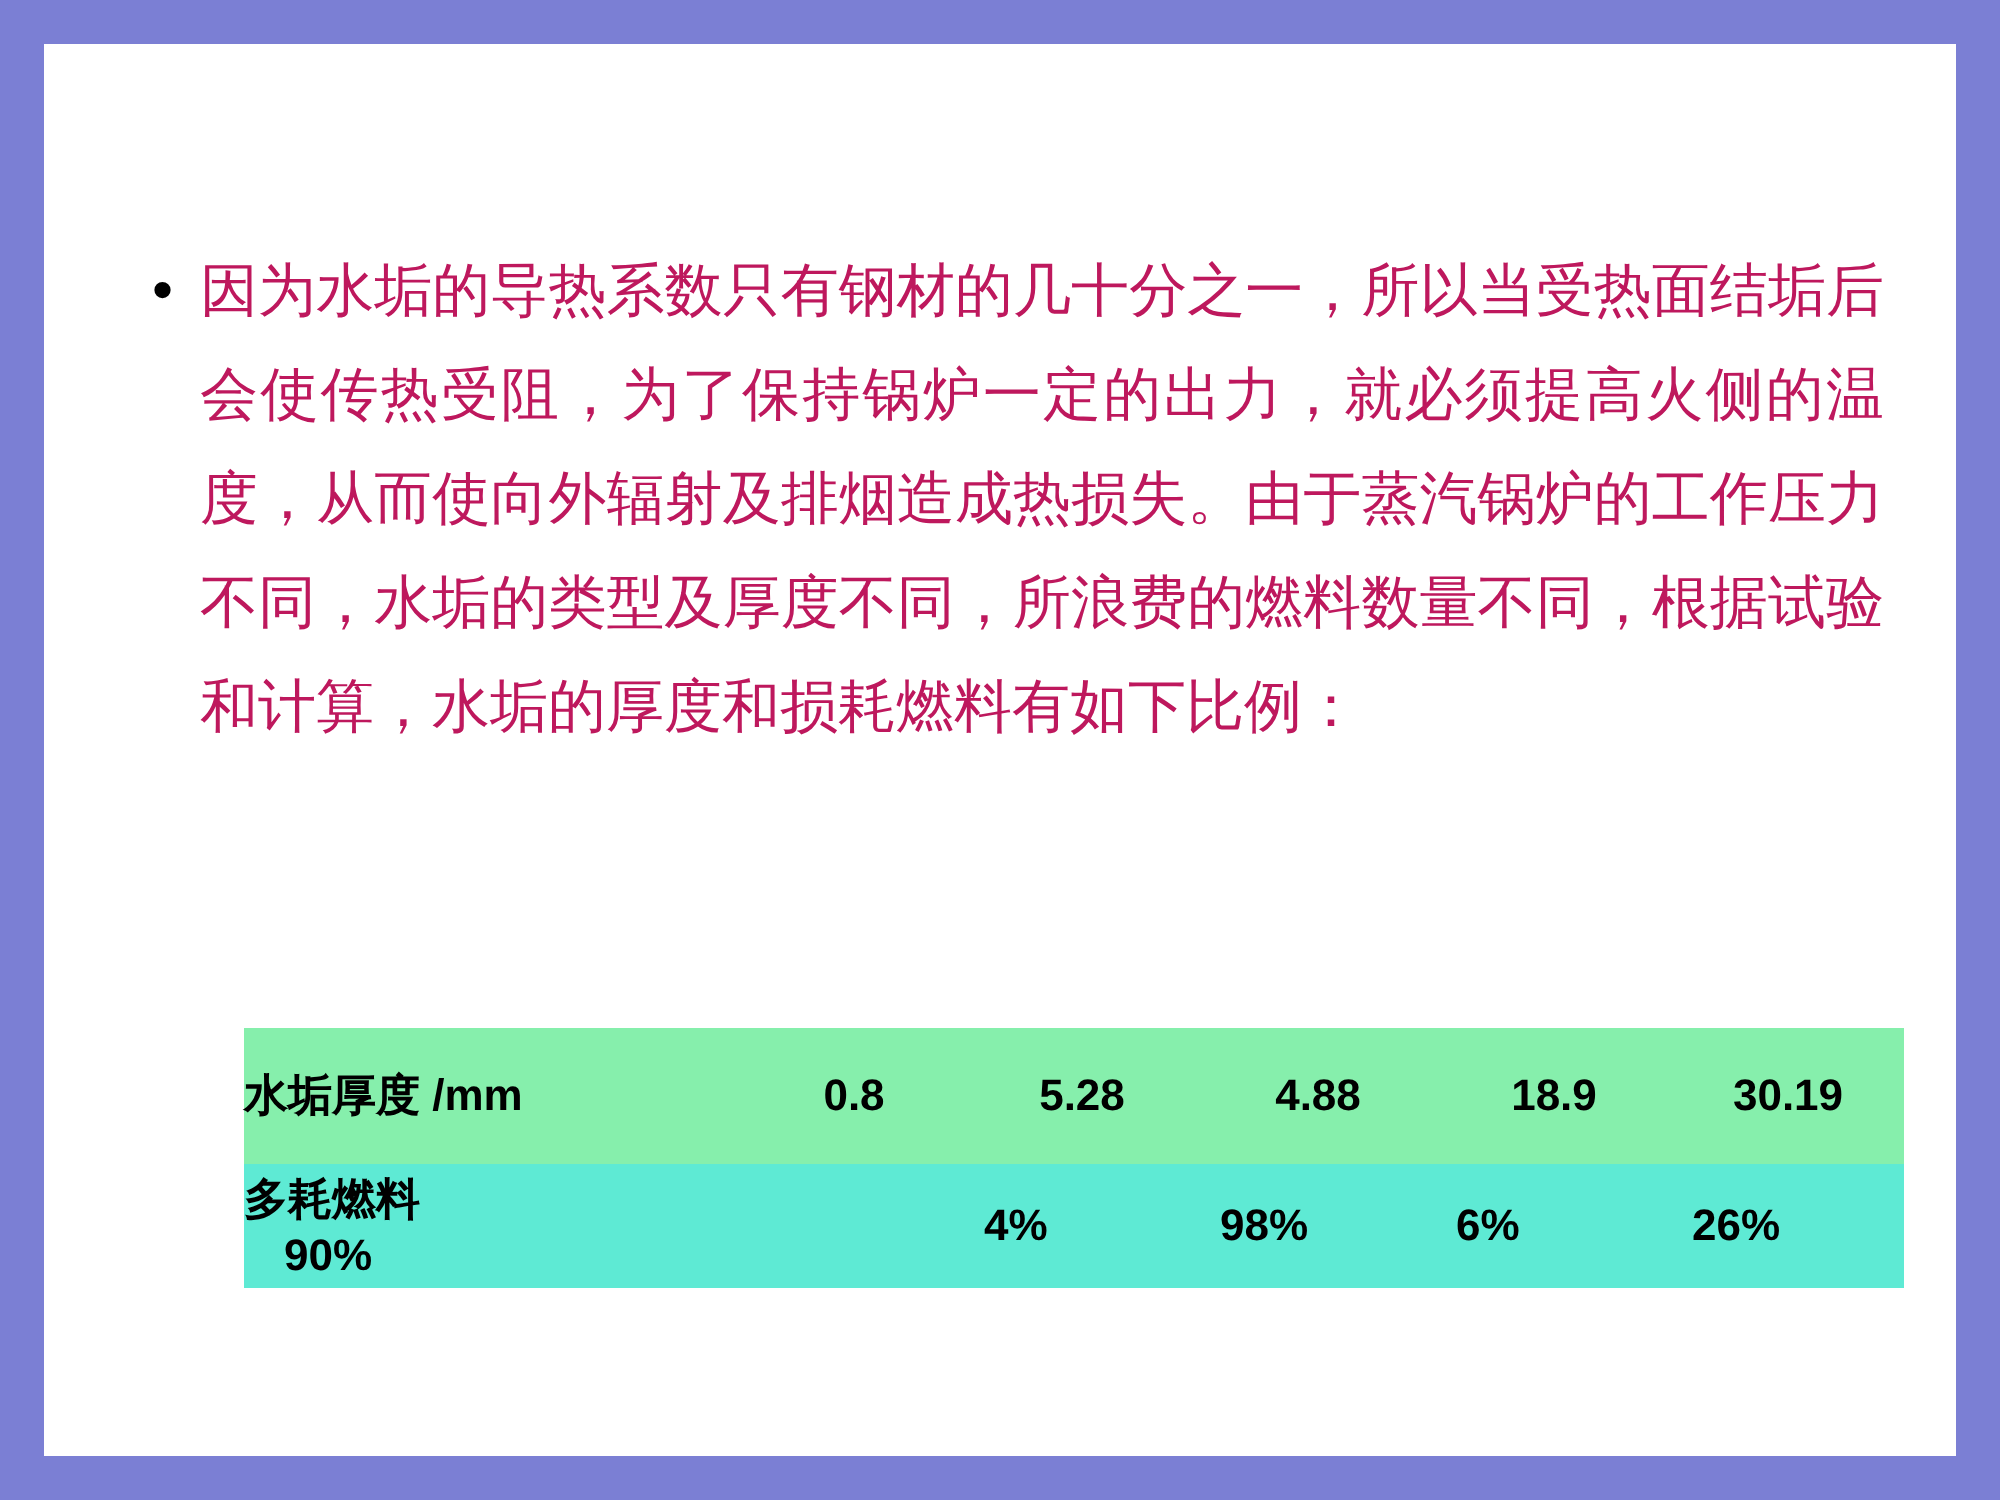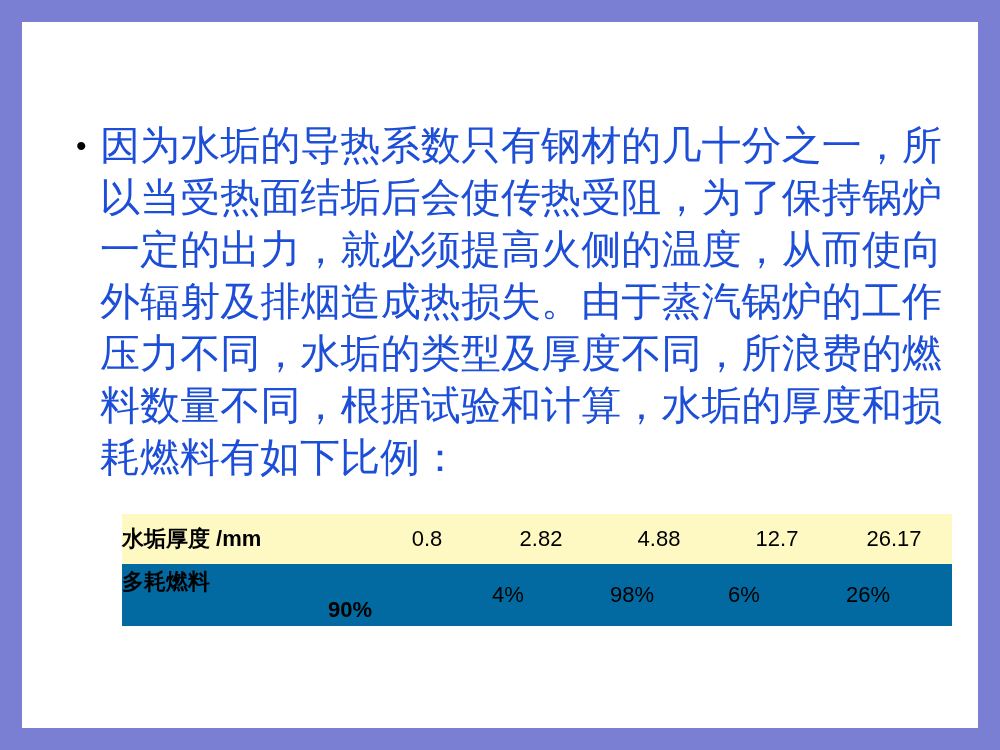--- a/index.html
+++ b/index.html
@@ -37,23 +37,23 @@
     width: 38px;
     font-size: 30px;
     line-height: 52px;
     color: #000000;
     text-align: left;
     padding-left: 14px;
     box-sizing: border-box;
   }
   .bullet-text {
     flex: 1 1 auto;
-    font-size: 40px;
+    font-size: 29px;
     line-height: 52px;
-    color: #1d4ed8;
+    color: #be185d;
     text-align: justify;
     text-justify: inter-ideograph;
     letter-spacing: 0px;
     font-family: "Liberation Serif", "DejaVu Serif", serif;
   }
   .table-wrap {
     position: absolute;
     left: 100px;
     top: 492px;
     width: 830px;
@@ -61,49 +61,48 @@
   table.data-table {
     border-collapse: collapse;
     width: 830px;
     table-layout: fixed;
   }
   table.data-table td {
     padding: 0;
     vertical-align: middle;
   }
   tr.row-head {
-    background: #fef9c3;
-    height: 50px;
+    background: #86efac;
+    height: 68px;
   }
   tr.row-body {
-    background: #0369a1;
+    background: #5eead4;
     height: 62px;
   }
   .cell-label {
     font-size: 22px;
     font-weight: bold;
     color: #000000;
     padding-left: 32px;
     box-sizing: border-box;
   }
   .cell-val {
     font-size: 22px;
-    font-weight: normal;
+    font-weight: bold;
     color: #000000;
     text-align: center;
     box-sizing: border-box;
   }
   .cell-val.left-pad {
     text-align: left;
     padding-left: 10px;
   }
   .label-line2 {
     display: block;
     padding-left: 20px;
-    text-align: right;
   }
   .col-a { width: 250px; }
   .col-b { width: 110px; }
   .col-c { width: 118px; }
   .col-d { width: 118px; }
   .col-e { width: 118px; }
   .col-f { width: 116px; }
 </style>
 </head>
 <body>
@@ -124,24 +123,24 @@
         <col class="col-b">
         <col class="col-c">
         <col class="col-d">
         <col class="col-e">
         <col class="col-f">
       </colgroup>
       <tbody>
         <tr class="row-head">
           <td class="cell-label">水垢厚度 /mm</td>
           <td class="cell-val">0.8</td>
-          <td class="cell-val">2.82</td>
+          <td class="cell-val">5.28</td>
           <td class="cell-val">4.88</td>
-          <td class="cell-val">12.7</td>
-          <td class="cell-val">26.17</td>
+          <td class="cell-val">18.9</td>
+          <td class="cell-val">30.19</td>
         </tr>
         <tr class="row-body">
           <td class="cell-label">
             <span>多耗燃料</span>
             <span class="label-line2">90%</span>
           </td>
           <td class="cell-val"></td>
           <td class="cell-val left-pad">4%</td>
           <td class="cell-val left-pad">98%</td>
           <td class="cell-val left-pad">6%</td>

